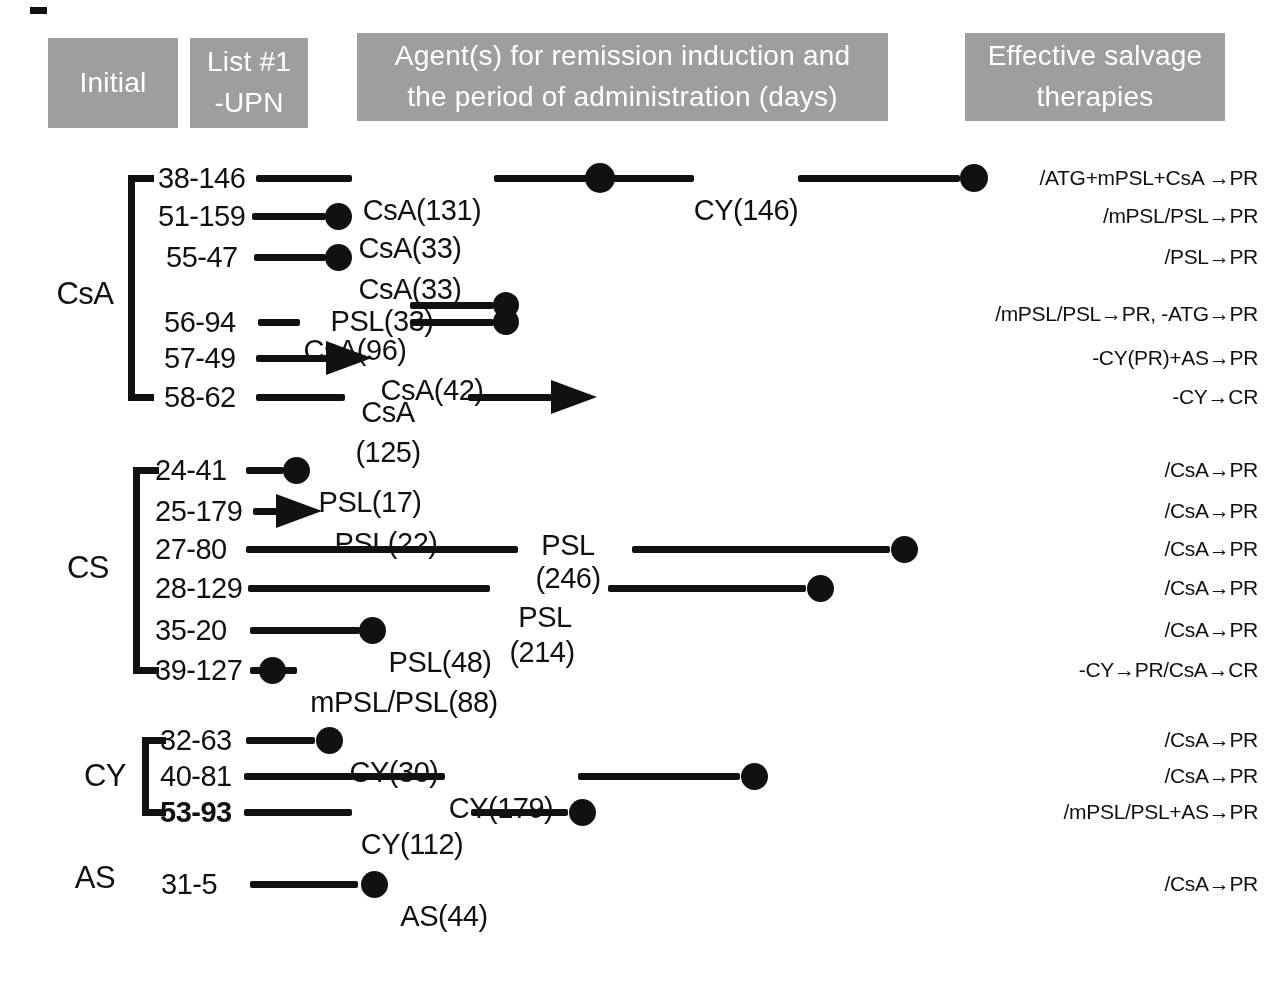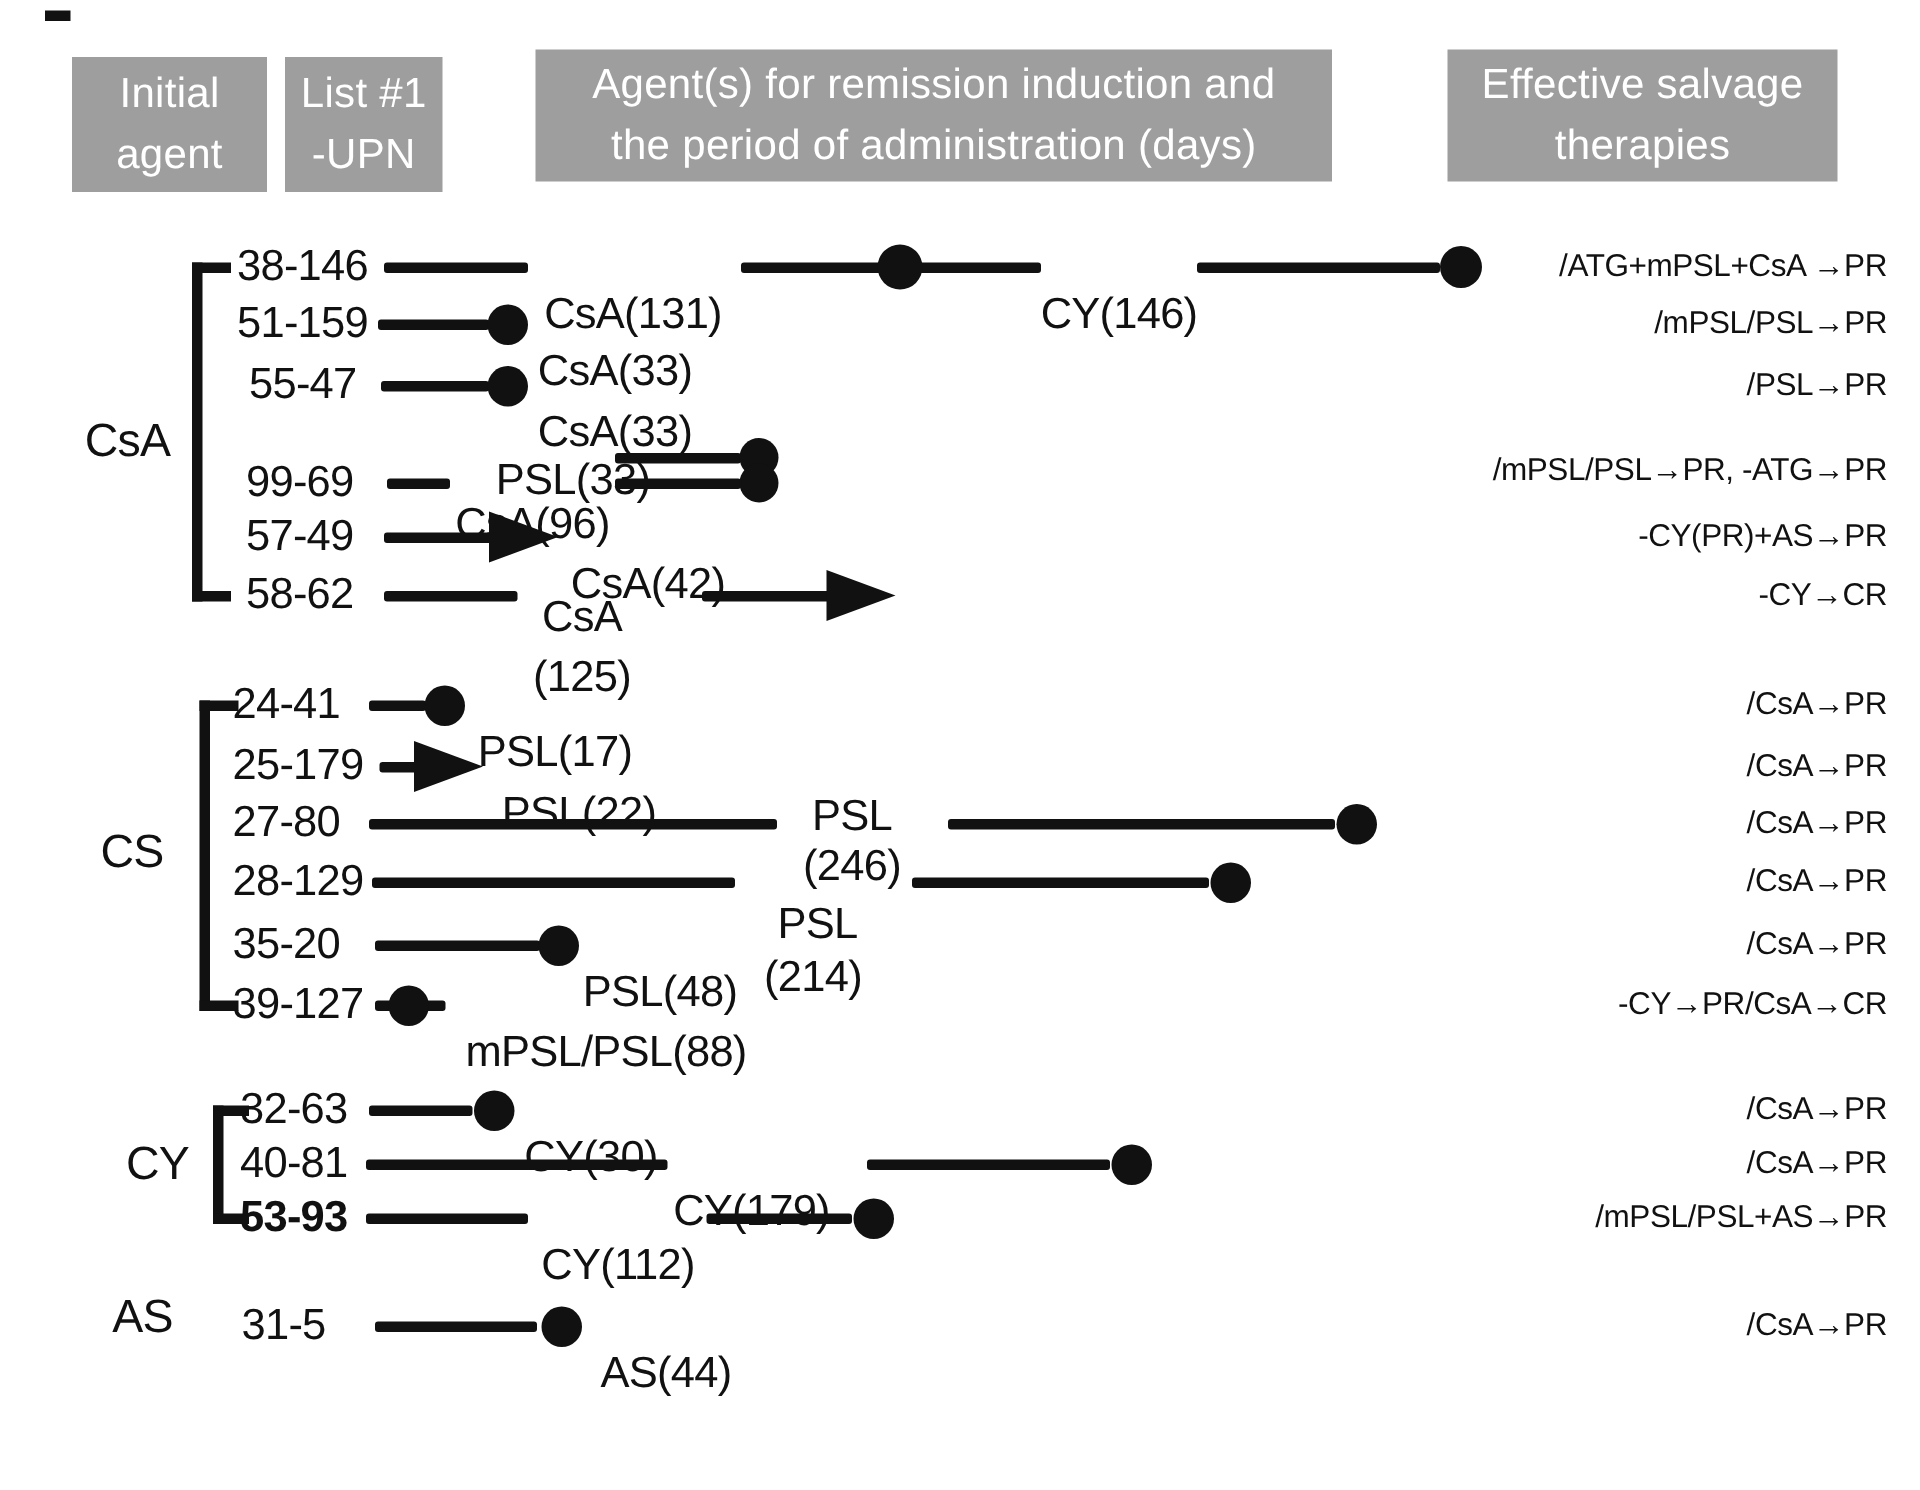--- a/index.html
+++ b/index.html
@@ -23,23 +23,22 @@
   .ah{position:absolute;width:0;height:0;border-top:17px solid transparent;border-bottom:17px solid transparent;border-left:46px solid #111;}
 </style>
 </head>
 <body>
 
 <div id="canvas">
   <div class="artifact" style="left:30px;top:7px;width:17px;height:7px;"></div>
 
   <div class="hdr" style="left:48px;top:38px;width:130px;height:90px;">
     <div>Initial</div>
-    <div>agent</div>
   </div>
-  <div class="hdr" style="left:190px;top:38px;width:105px;height:90px;">
+  <div class="hdr" style="left:190px;top:38px;width:118px;height:90px;">
     <div>List #1</div>
     <div>-UPN</div>
   </div>
   <div class="hdr" style="left:965px;top:33px;width:260px;height:88px;">
     <div>Effective salvage</div>
     <div>therapies</div>
   </div>
   <div class="hdr" style="left:357px;top:33px;width:531px;height:88px;">
     <div>Agent(s) for remission induction and</div>
     <div>the period of administration (days)</div>
@@ -62,21 +61,21 @@
       <div class="upn" style="left: 158px; top: 216px;">51-159</div>
       <div class="tl" style="left: 252px; top: 212.5px; width: 74px;"></div>
       <div class="dot" style="left: 324.5px; top: 202.5px; width: 27px; height: 27px;"></div>
       <div class="lbl" style="left: 410px; top: 216px;">CsA(33)</div>
       <div class="salv" style="right: 22px; top: 216px;">/mPSL/PSL→PR</div>
       <div class="upn" style="left: 166px; top: 257px;">55-47</div>
       <div class="tl" style="left: 254px; top: 253.5px; width: 72px;"></div>
       <div class="dot" style="left: 324.5px; top: 243.5px; width: 27px; height: 27px;"></div>
       <div class="lbl" style="left: 410px; top: 257px;">CsA(33)</div>
       <div class="salv" style="right: 22px; top: 257px;">/PSL→PR</div>
-      <div class="upn" style="left: 164px; top: 322px;">99-69</div>
+      <div class="upn" style="left: 164px; top: 322px;">56-94</div>
       <div class="lbl" style="left: 382px; top: 289px;">PSL(33)</div>
       <div class="tl" style="left: 258px; top: 318.5px; width: 42px;"></div>
       <div class="lbl" style="left: 355px; top: 318px;">CsA(96)</div>
       <div class="tl" style="left: 410px; top: 301.5px; width: 84px;"></div>
       <div class="dot" style="left: 493px; top: 292px; width: 26px; height: 26px;"></div>
       <div class="tl" style="left: 410px; top: 318.5px; width: 84px;"></div>
       <div class="dot" style="left: 493px; top: 309px; width: 26px; height: 26px;"></div>
       <div class="salv" style="right: 22px; top: 314px;">/mPSL/PSL→PR, -ATG→PR</div>
       <div class="upn" style="left: 164px; top: 358px;">57-49</div>
       <div class="tl" style="left: 256px; top: 354.5px; width: 86px;"></div>

